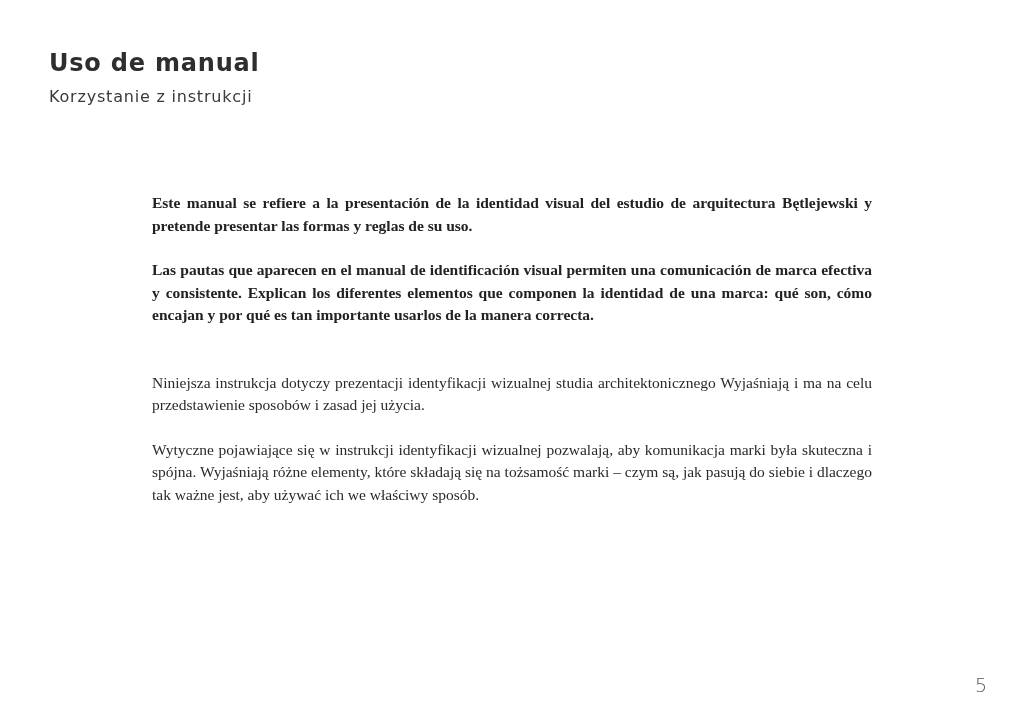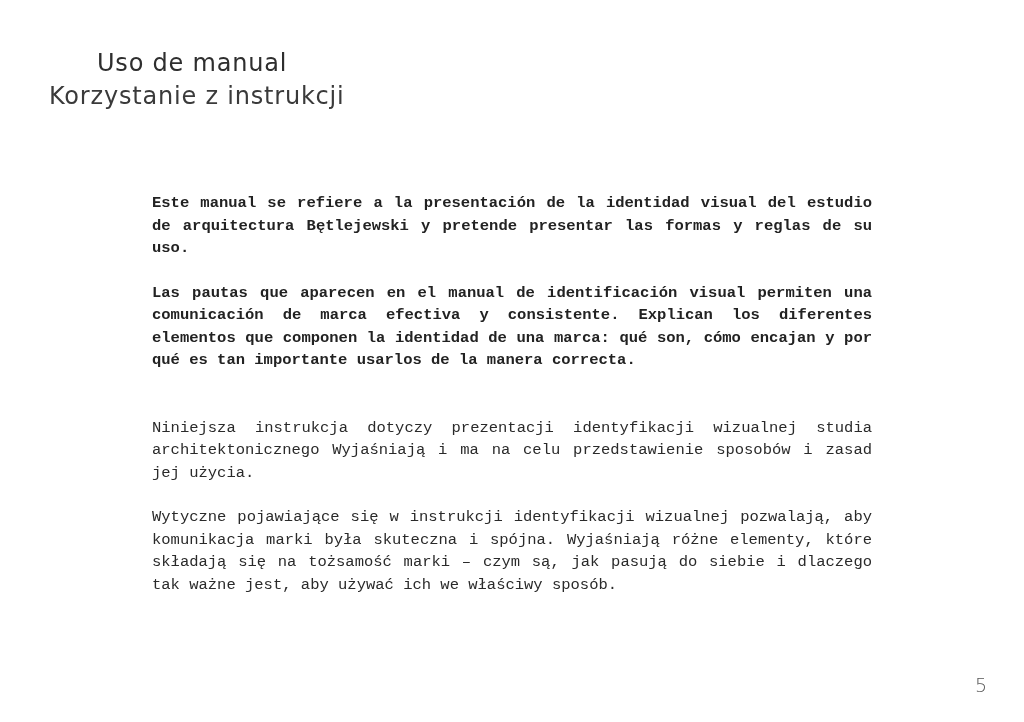--- a/index.html
+++ b/index.html
@@ -3,29 +3,29 @@
   <meta charset="utf-8">
   <style>
     html, body { margin: 0; padding: 0; }
     body {
       width: 1024px; height: 722px; background: #ffffff; position: relative; overflow: hidden;
       font-family: "DejaVu Sans", sans-serif; color: #2b2b2b;
     }
     .title-block { position: absolute; left: 49px; top: 47px; }
     .title-es {
       font-family: "DejaVu Sans", sans-serif; font-size: 24px; line-height: 33px;
-      color: #2e2e2e; letter-spacing: 0.8px; font-weight: normal; margin-left: 48px;
+      color: #2e2e2e; letter-spacing: 0.8px; font-weight: bold;
     }
     .title-pl {
-      font-family: "DejaVu Sans", sans-serif; font-size: 24px; line-height: 33px;
+      font-family: "DejaVu Sans", sans-serif; font-size: 16px; line-height: 33px;
       color: #3a3a3a; letter-spacing: 0.8px; font-weight: normal;
     }
     .content { position: absolute; left: 152px; top: 192px; width: 720px; }
     .para {
-      margin: 0; font-family: Liberation Mono, monospace; font-size: 15.5px;
+      margin: 0; font-family: Liberation Serif, serif; font-size: 15.5px;
       line-height: 22.5px; text-align: justify; color: #2a2a2a;
     }
     .bold { font-weight: bold; color: #222222; }
     .gap { height: 22px; }
     .gap-lg { height: 45px; }
     .page-number {
       position: absolute; right: 37px; top: 674px; font-family: "DejaVu Sans", sans-serif;
       font-size: 19px; color: #555555; font-weight: 300;
     }
   </style>

